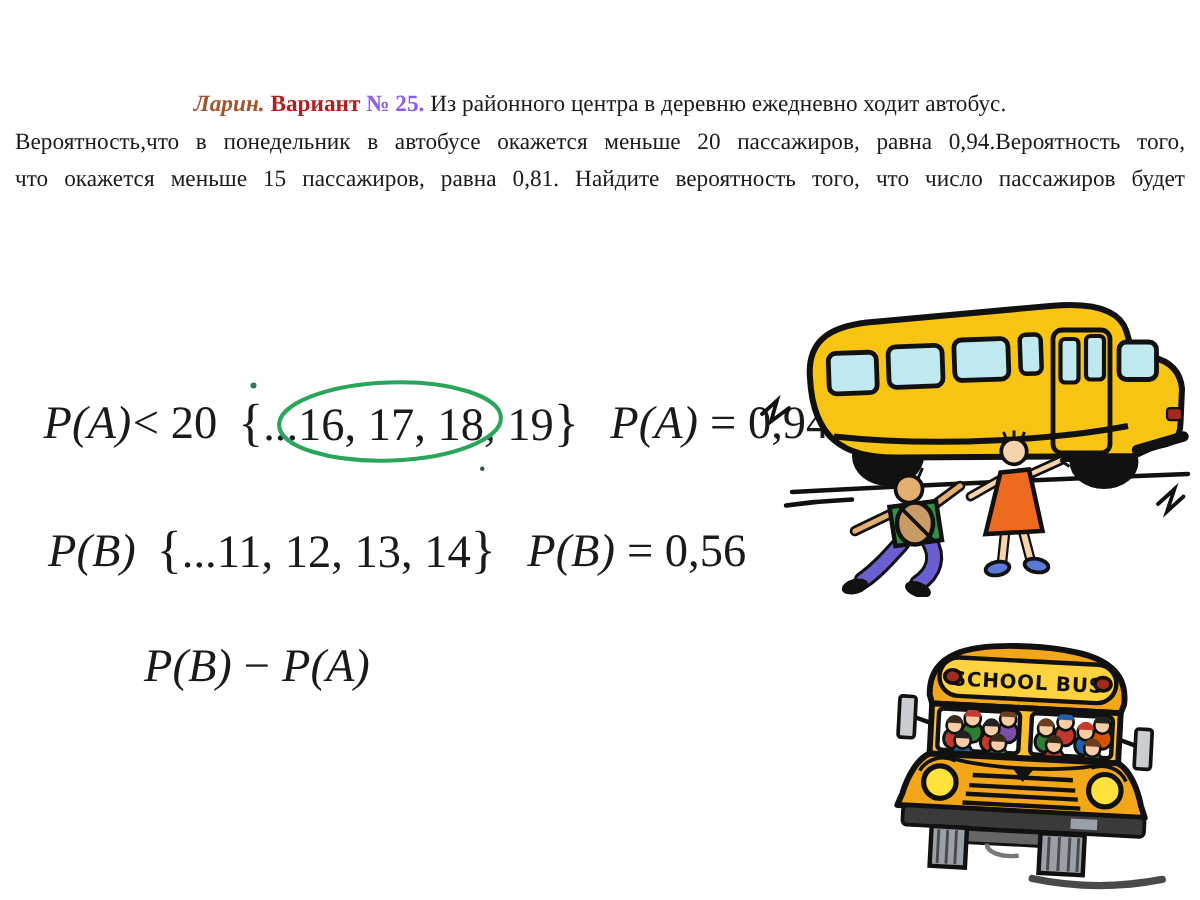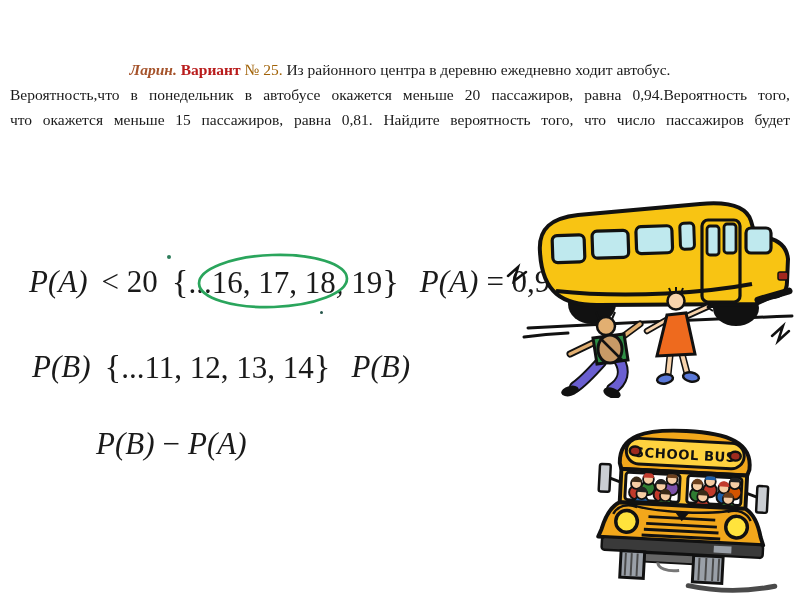--- a/index.html
+++ b/index.html
@@ -6,27 +6,27 @@
   .slide{position:relative;width:800px;height:600px;background:#ffffff;
          font-family:"Liberation Serif",serif;color:#1a1a1a;overflow:hidden}
 
   
   .title{position:absolute;left:10px;top:57px;width:780px;font-size:15.5px;
          line-height:25px;text-align:center;color:#1a1a1a}
   .title-line{margin:0}
   .title-line.justify{text-align:justify;text-align-last:justify;word-spacing:2px}
   .author{font-style:italic;font-weight:bold;color:#a5532b}
   .vword{font-weight:bold;color:#b91c1c}
-  .vnum{font-weight:normal;color:#a16207}
+  .vnum{font-weight:bold;color:#8b5cf6}
 
   
   .math{position:absolute;font-size:31px;white-space:nowrap;display:flex;
         align-items:center;color:#1a1a1a}
   .math .mvar{font-style:italic}
-  .math .rel{margin-left:14px}
+  .math .rel{margin-left:1px}
   .math .set-wrap{position:relative;margin-left:14px}
   .math .brace{font-size:1.12em}
   .math .res{margin-left:21px}
   .math .eq{margin-left:8px}
   .math .gap{margin:0 8px}
   .row1{left:29px;top:262px}
   .row2{left:32px;top:347px}
   .row3{left:96px;top:426px}
 
   .ellipse-svg{position:absolute;left:16px;top:-12px;width:170px;height:64px;
@@ -71,20 +71,21 @@
   </div>
   <div class="stray-dot dot1"></div>
   <div class="stray-dot dot2"></div>
 
   <div class="math row2">
     <span class="mvar">P(B)</span>
     <span class="set-wrap">
       <span class="brace">{</span><span>...</span><span>11, 12, 13, 14</span><span class="brace">}</span>
     </span>
     <span class="res mvar">P(B)</span>
+    <span class="eq">= 0,56</span>
   </div>
 
   <div class="math row3">
     <span class="mvar">P(B)</span>
     <span class="gap">−</span>
     <span class="mvar">P(A)</span>
   </div>
 
   <svg class="bus-side" viewBox="0 0 295 210">
 

